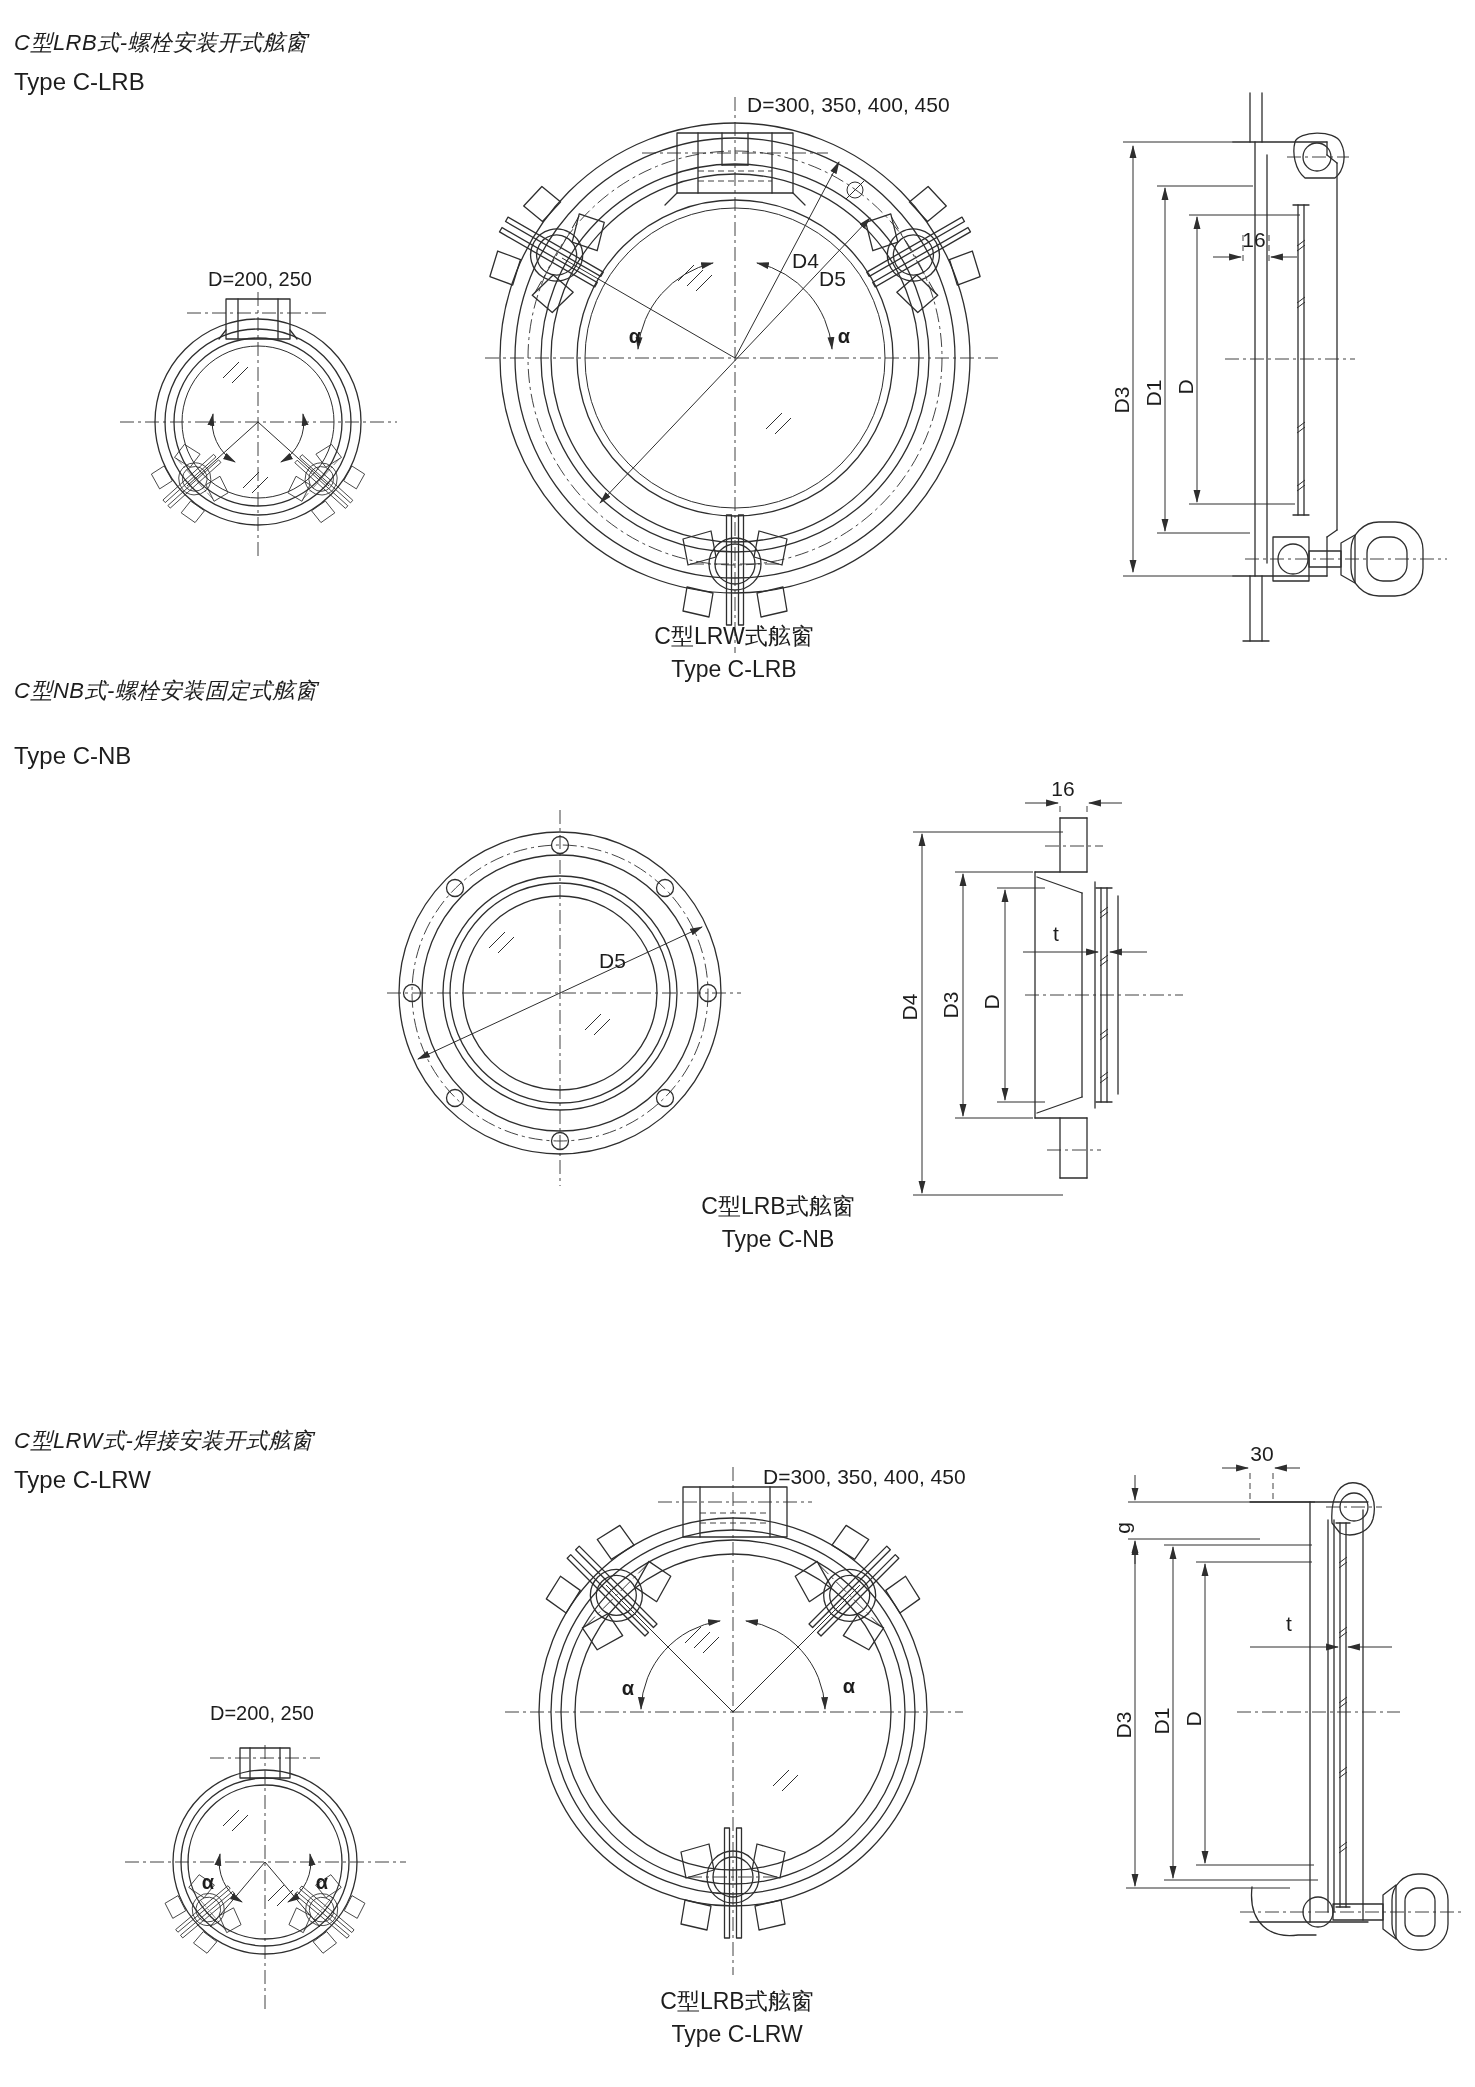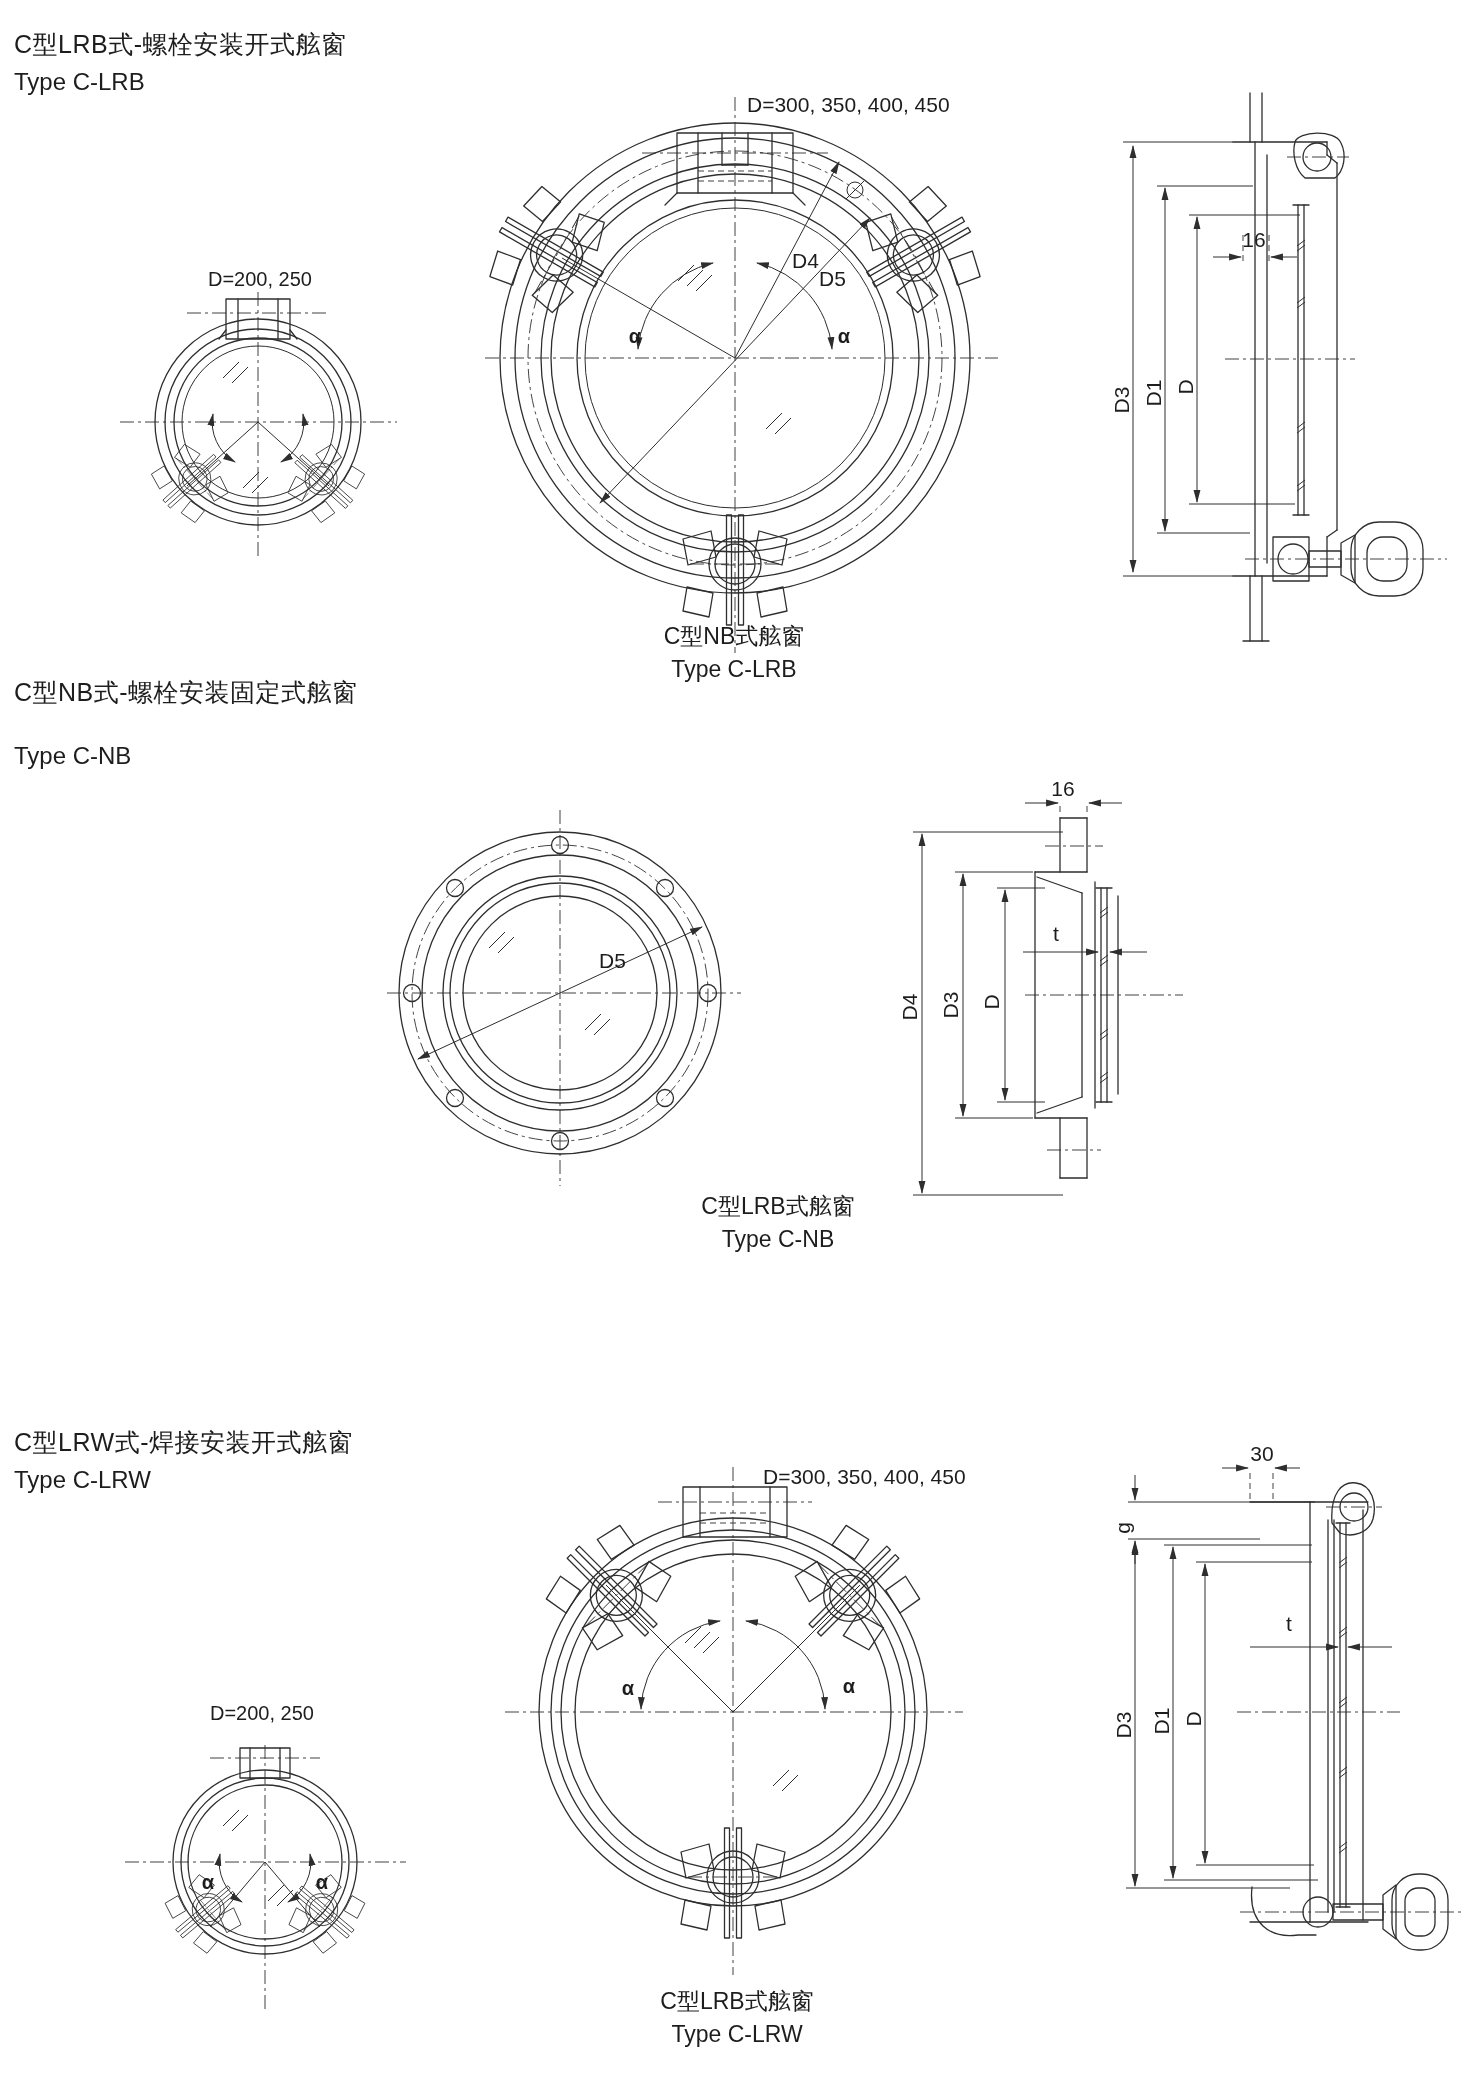--- a/index.html
+++ b/index.html
@@ -3,21 +3,21 @@
 <meta charset="utf-8">
 <style>
   * { margin:0; padding:0; box-sizing:border-box; }
   html,body { background:#ffffff; }
   body {
     width:1475px; height:2087px; position:relative;
     font-family:"Liberation Sans","DejaVu Sans",sans-serif;
     color:#1d1d1d; overflow:hidden;
   }
   .abs { position:absolute; }
-  .tzh { font-size:25px; letter-spacing:.5px; white-space:nowrap; }
+  .tzh { font-size:22px; letter-spacing:.5px; white-space:nowrap;font-style:italic; }
   .ten { font-size:24px; white-space:nowrap; }
   .cap { text-align:center; font-size:23px; line-height:33px; white-space:nowrap; }
   svg { position:absolute; overflow:visible; }
   svg text { font-family:"Liberation Sans","DejaVu Sans",sans-serif; fill:#1d1d1d; }
   .o  { fill:none; stroke:#2e2e2e; stroke-width:1.3; stroke-linejoin:round; stroke-linecap:round; }
   .t  { fill:none; stroke:#2e2e2e; stroke-width:1; }
   .cl { fill:none; stroke:#2e2e2e; stroke-width:.9; stroke-dasharray:14 4 3 4; }
   .da { fill:none; stroke:#2e2e2e; stroke-width:.9; stroke-dasharray:6 4; }
   .dim{ fill:none; stroke:#2e2e2e; stroke-width:1; }
   .lb { font-size:21px; }
@@ -219,21 +219,21 @@
       <line class="t" x1="94" y1="130" x2="205" y2="130"></line>
         <line class="t" x1="94" y1="419" x2="200" y2="419"></line>
       <line class="dim" x1="102" y1="132" x2="102" y2="417" marker-start="url(#ar)" marker-end="url(#ar)"></line>
     </g>
     <text class="lb" transform="translate(34,315) rotate(-90)" text-anchor="middle">D3</text>
     <text class="lb" transform="translate(66,308) rotate(-90)" text-anchor="middle">D1</text>
     <text class="lb" transform="translate(98,302) rotate(-90)" text-anchor="middle">D</text>
   </svg>
 
   <div class="abs cap" style="left:734px;top:620px;transform:translateX(-50%)">
-    <div>C型NB式舷窗</div>
+    <div>C型LRW式舷窗</div>
     <div>Type C-LRB</div>
   </div>
 </section>
 
 <section>
   <div class="abs tzh" style="left:14px;top:676px">C型NB式-螺栓安装固定式舷窗</div>
   <div class="abs ten" style="left:14px;top:742px">Type C-NB</div>
 
   <svg style="left:385px;top:800px" width="360" height="400" viewBox="0 0 360 400">
     <g>

